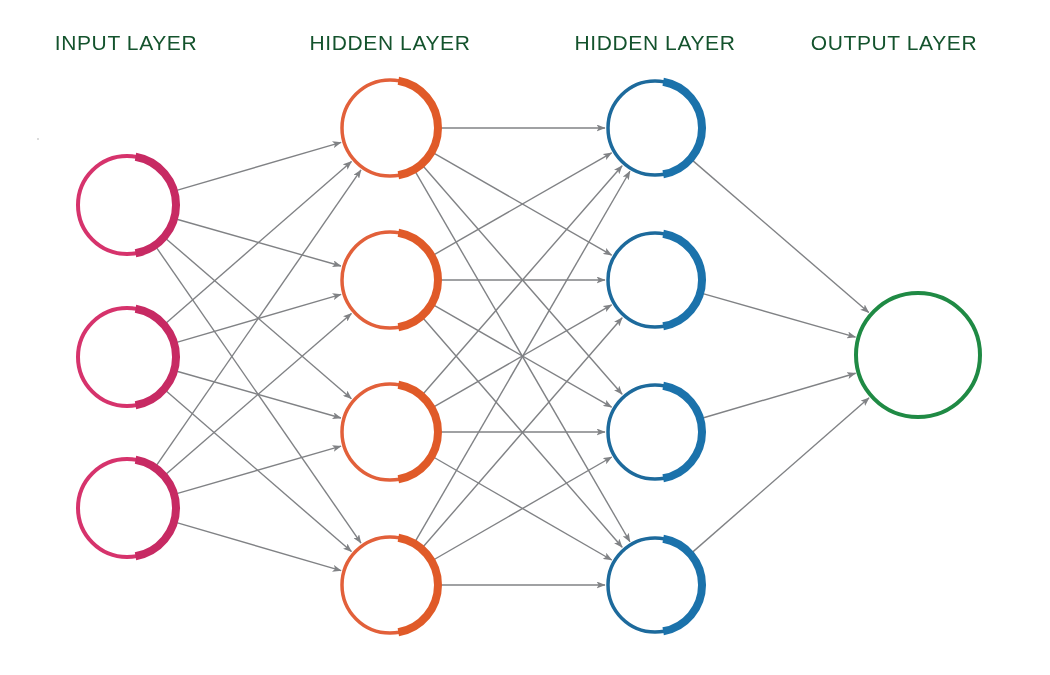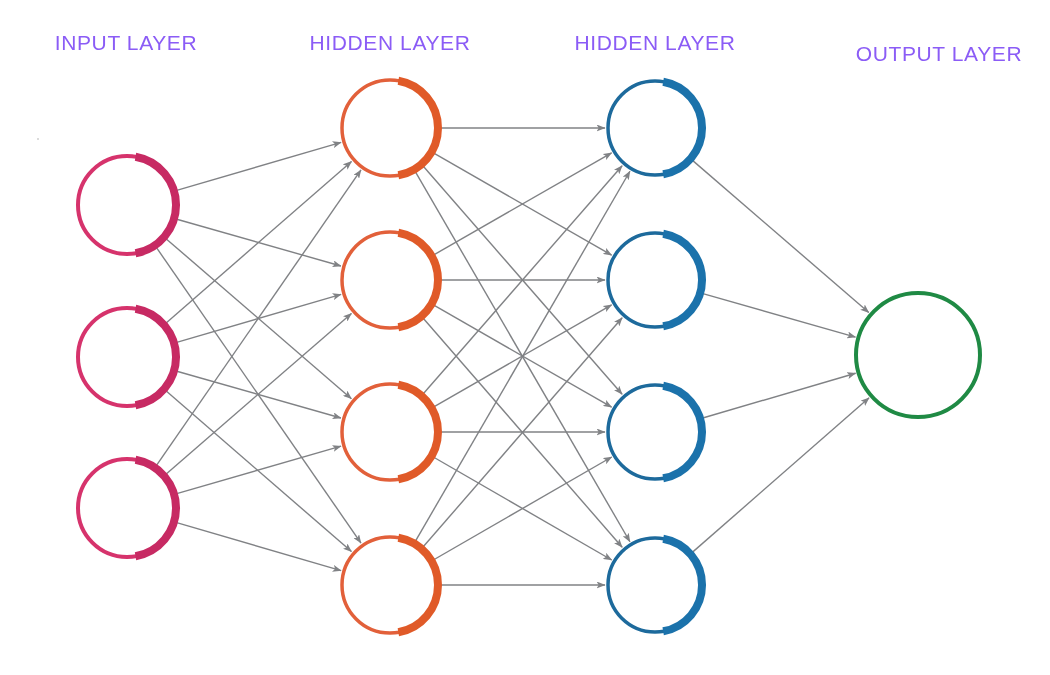--- a/index.html
+++ b/index.html
@@ -24,21 +24,21 @@
     width: 1050px;
     height: 675px;
     display: block;
   }
   .layer-label {
     position: absolute;
     transform: translateX(-50%);
     font-family: "Liberation Sans", sans-serif;
     font-size: 21px;
     letter-spacing: 0.6px;
-    color: #8b5cf6;
+    color: #14532d;
     white-space: nowrap;
     user-select: none;
   }
   .speck {
     position: absolute;
     width: 2px;
     height: 2px;
     background: #cfcfcf;
     border-radius: 50%;
   }
@@ -136,19 +136,19 @@
         <g>
           <circle cx="918" cy="355" r="62" fill="#ffffff" stroke="#1f8a44" stroke-width="4"></circle>
         </g>
       </g>
   </svg>
 
   <div id="labels-layer">
       <div class="layer-label" style="left: 126px; top: 31px;">INPUT LAYER</div>
       <div class="layer-label" style="left: 390px; top: 31px;">HIDDEN LAYER</div>
       <div class="layer-label" style="left: 655px; top: 31px;">HIDDEN LAYER</div>
-      <div class="layer-label" style="left: 939px; top: 31px; margin-top: 11px;">OUTPUT LAYER</div>
+      <div class="layer-label" style="left: 894px; top: 31px;">OUTPUT LAYER</div>
     </div>
   <div id="specks-layer">
       <div class="speck" style="left: 37px; top: 138px;"></div>
     </div>
 
 </div>
 
 </body></html>

